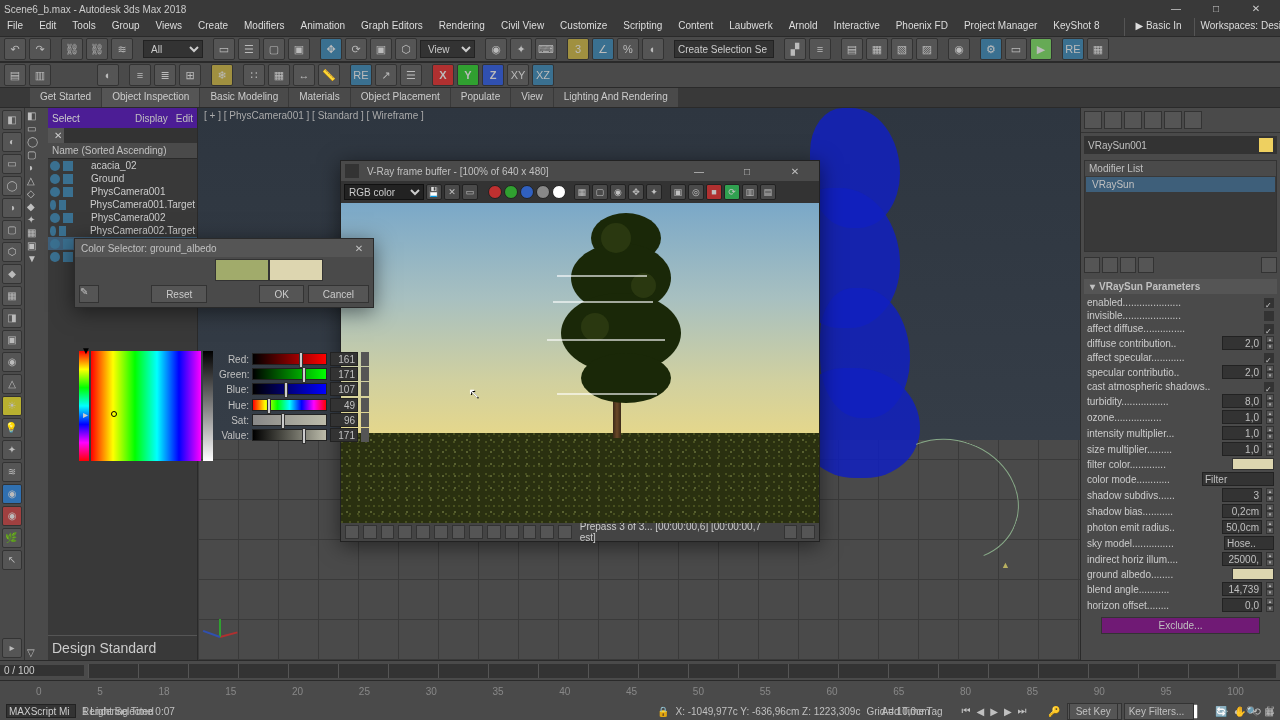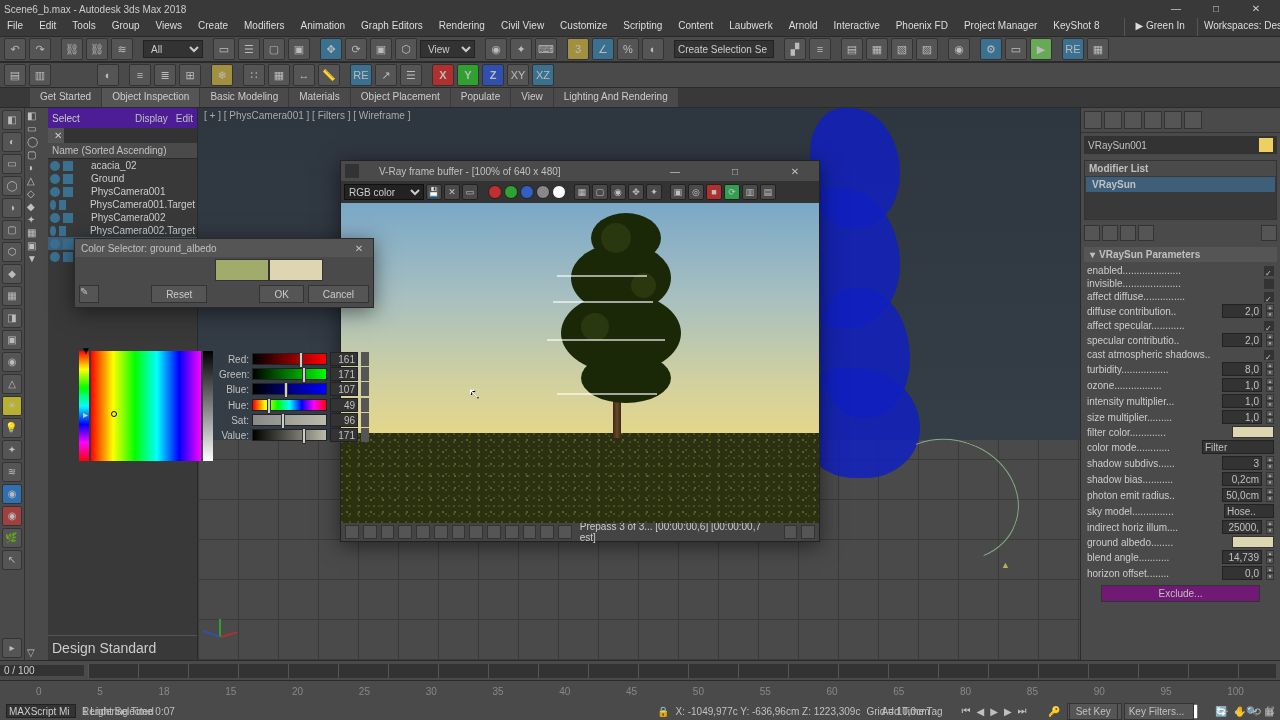--- a/index.html
+++ b/index.html
@@ -67,39 +67,39 @@
 .axisgz .axx { background:#b03030; transform:rotate(-15deg); }
 .axisgz .axy { background:#30a030; transform:rotate(-90deg); }
 .axisgz .axz { background:#3050b0; transform:rotate(200deg); }
 
 
 .rpanel { width:200px; background:#4a4a4a; border-left:1px solid #2a2a2a; display:flex; flex-direction:column; }
 .rpanel .iconrow { display:flex; gap:2px; padding:3px; border-bottom:1px solid #333; }
 .rpanel .iconrow .i { width:18px; height:18px; background:#555; border:1px solid #333; }
 .rpanel .namebox { margin:3px; background:#333; padding:2px 4px; height:18px; display:flex; align-items:center; }
 .rpanel .namebox .sw { width:14px; height:14px; background:#eed060; margin-left:auto; }
-.rpanel .modlist { margin:3px; background:#393939; border:1px solid #333; height:60px;font-weight:bold; }
+.rpanel .modlist { margin:3px; background:#393939; border:1px solid #333; height:92px; }
 .rpanel .modlist .hd { padding:2px 4px; background:#4a4a4a; }
 .rpanel .modlist .it { padding:2px 6px; background:#3e5f7a; margin:1px; font-size:10px; }
 .rpanel .stackctl { display:flex; gap:2px; padding:2px 3px; }
 .rpanel .stackctl .b { width:16px; height:16px; background:#555; border:1px solid #333; }
 .rpanel .rollhead { background:#555; padding:2px 6px; margin:4px 3px 2px; font-weight:600; display:flex; align-items:center; gap:4px; }
 .rpanel .param { display:flex; align-items:center; padding:1px 6px; gap:4px; font-size:10px; }
 .rpanel .param .lab { flex:1; color:#ccc; white-space:nowrap; overflow:hidden; }
 .rpanel .param .val { width:40px; background:#333; border:1px solid #222; padding:0 2px; text-align:right; height:14px; line-height:14px; }
 .rpanel .param .spn { width:8px; height:14px; background:#555; display:flex; flex-direction:column; }
 .rpanel .param .spn div { flex:1; border:1px solid #333; font-size:5px; text-align:center; line-height:5px; }
 .rpanel .param .chk { width:10px; height:10px; border:1px solid #333; background:#333; }
 .rpanel .param .chk.on::after { content:"✓"; font-size:8px; color:#ccc; }
 .rpanel .param .sw { width:42px; height:12px; background:#d8d0a8; border:1px solid #333; }
 .rpanel .excl { margin:4px 20px; background:#701a75; border:1px solid #333; text-align:center; padding:2px; }
 
 
 .vfb { position:absolute; top:160px; left:340px; width:480px; background:#3a3a3a; border:1px solid #222; box-shadow:0 4px 20px rgba(0,0,0,.5); }
-.vfb .ttl { height:20px; background:#4a4a4a; display:flex; align-items:center; gap:20px; padding:0 4px; }
+.vfb .ttl { height:20px; background:#4a4a4a; display:flex; align-items:center; gap:8px; padding:0 4px; }
 .vfb .ttl .icn { width:14px; height:14px; background:#333; }
 .vfb .ttl .t { flex:1; font-size:10px; }
 .vfb .ttl .c { width:40px; text-align:center; }
 .vfb .tb { height:22px; background:#333; display:flex; align-items:center; gap:2px; padding:0 3px; }
 .vfb .tb select { background:#222; color:#ccc; border:1px solid #111; height:16px; font-size:10px; width:80px; }
 .vfb .tb .b { width:16px; height:16px; background:#4a4a4a; border:1px solid #222; border-radius:2px; font-size:9px; text-align:center; line-height:14px; }
 .vfb .tb .dot { width:14px; height:14px; border-radius:50%; border:1px solid #222; }
 .vfb .canvas { height:320px; position:relative; overflow:hidden; }
 .vfb .sky { position:absolute; inset:0; background:linear-gradient(180deg,#7aa8c8 0%,#a8c0c0 30%,#d0d0a0 55%,#e8d888 75%); }
 .vfb .grass { position:absolute; bottom:0; left:0; right:0; height:90px; background:#2a3010; background-image:radial-gradient(circle at 10% 10%,#485020 1px,transparent 1px),radial-gradient(circle at 50% 60%,#586030 1px,transparent 1px),radial-gradient(circle at 80% 30%,#404818 1px,transparent 1px); background-size:8px 8px,12px 12px,10px 10px; }
@@ -183,21 +183,21 @@
   <span>Customize</span>
   <span>Scripting</span>
   <span>Content</span>
   <span>Laubwerk</span>
   <span>Arnold</span>
   <span>Interactive</span>
   <span>Phoenix FD</span>
   <span>Project Manager</span>
   <span>KeyShot 8</span>
   <span class="filler"></span>
-  <span class="signin">▶ Green In</span>
+  <span class="signin">▶ Basic In</span>
   <span class="ws">Workspaces:  Design Standard</span>
 </div>
 
 <div class="toolbar-row">
   <div class="btn">↶</div>
   <div class="btn">↷</div>
   <div class="sep"></div>
   <div class="btn">⛓</div>
   <div class="btn">⛓</div>
   <div class="btn">≋</div>
@@ -387,21 +387,21 @@
           <span class="sq"></span>
           <span class="ind"></span>
           <span class="ind"></span>
           <span>VRaySun001.Target</span>
         </div>
       </div>
     <div class="bottom">Design Standard</div>
   </div>
 
   <div class="viewport">
-    <div class="vplabel">[ + ] [ PhysCamera001 ] [ Filters ] [ Wireframe ]</div>
+    <div class="vplabel">[ + ] [ PhysCamera001 ] [ Standard ] [ Wireframe ]</div>
     <div class="ground"></div>
     <div class="tree3d">
       <div class="leaf" style="left:20px;top:0;width:90px;height:120px"></div>
       <div class="leaf" style="left:0;top:80px;width:110px;height:140px"></div>
       <div class="leaf" style="left:30px;top:180px;width:90px;height:130px"></div>
       <div class="leaf" style="left:10px;top:260px;width:120px;height:110px"></div>
     </div>
     <div class="sunarc"></div>
     <div class="compass">▲</div>
     <div class="axisgz">

